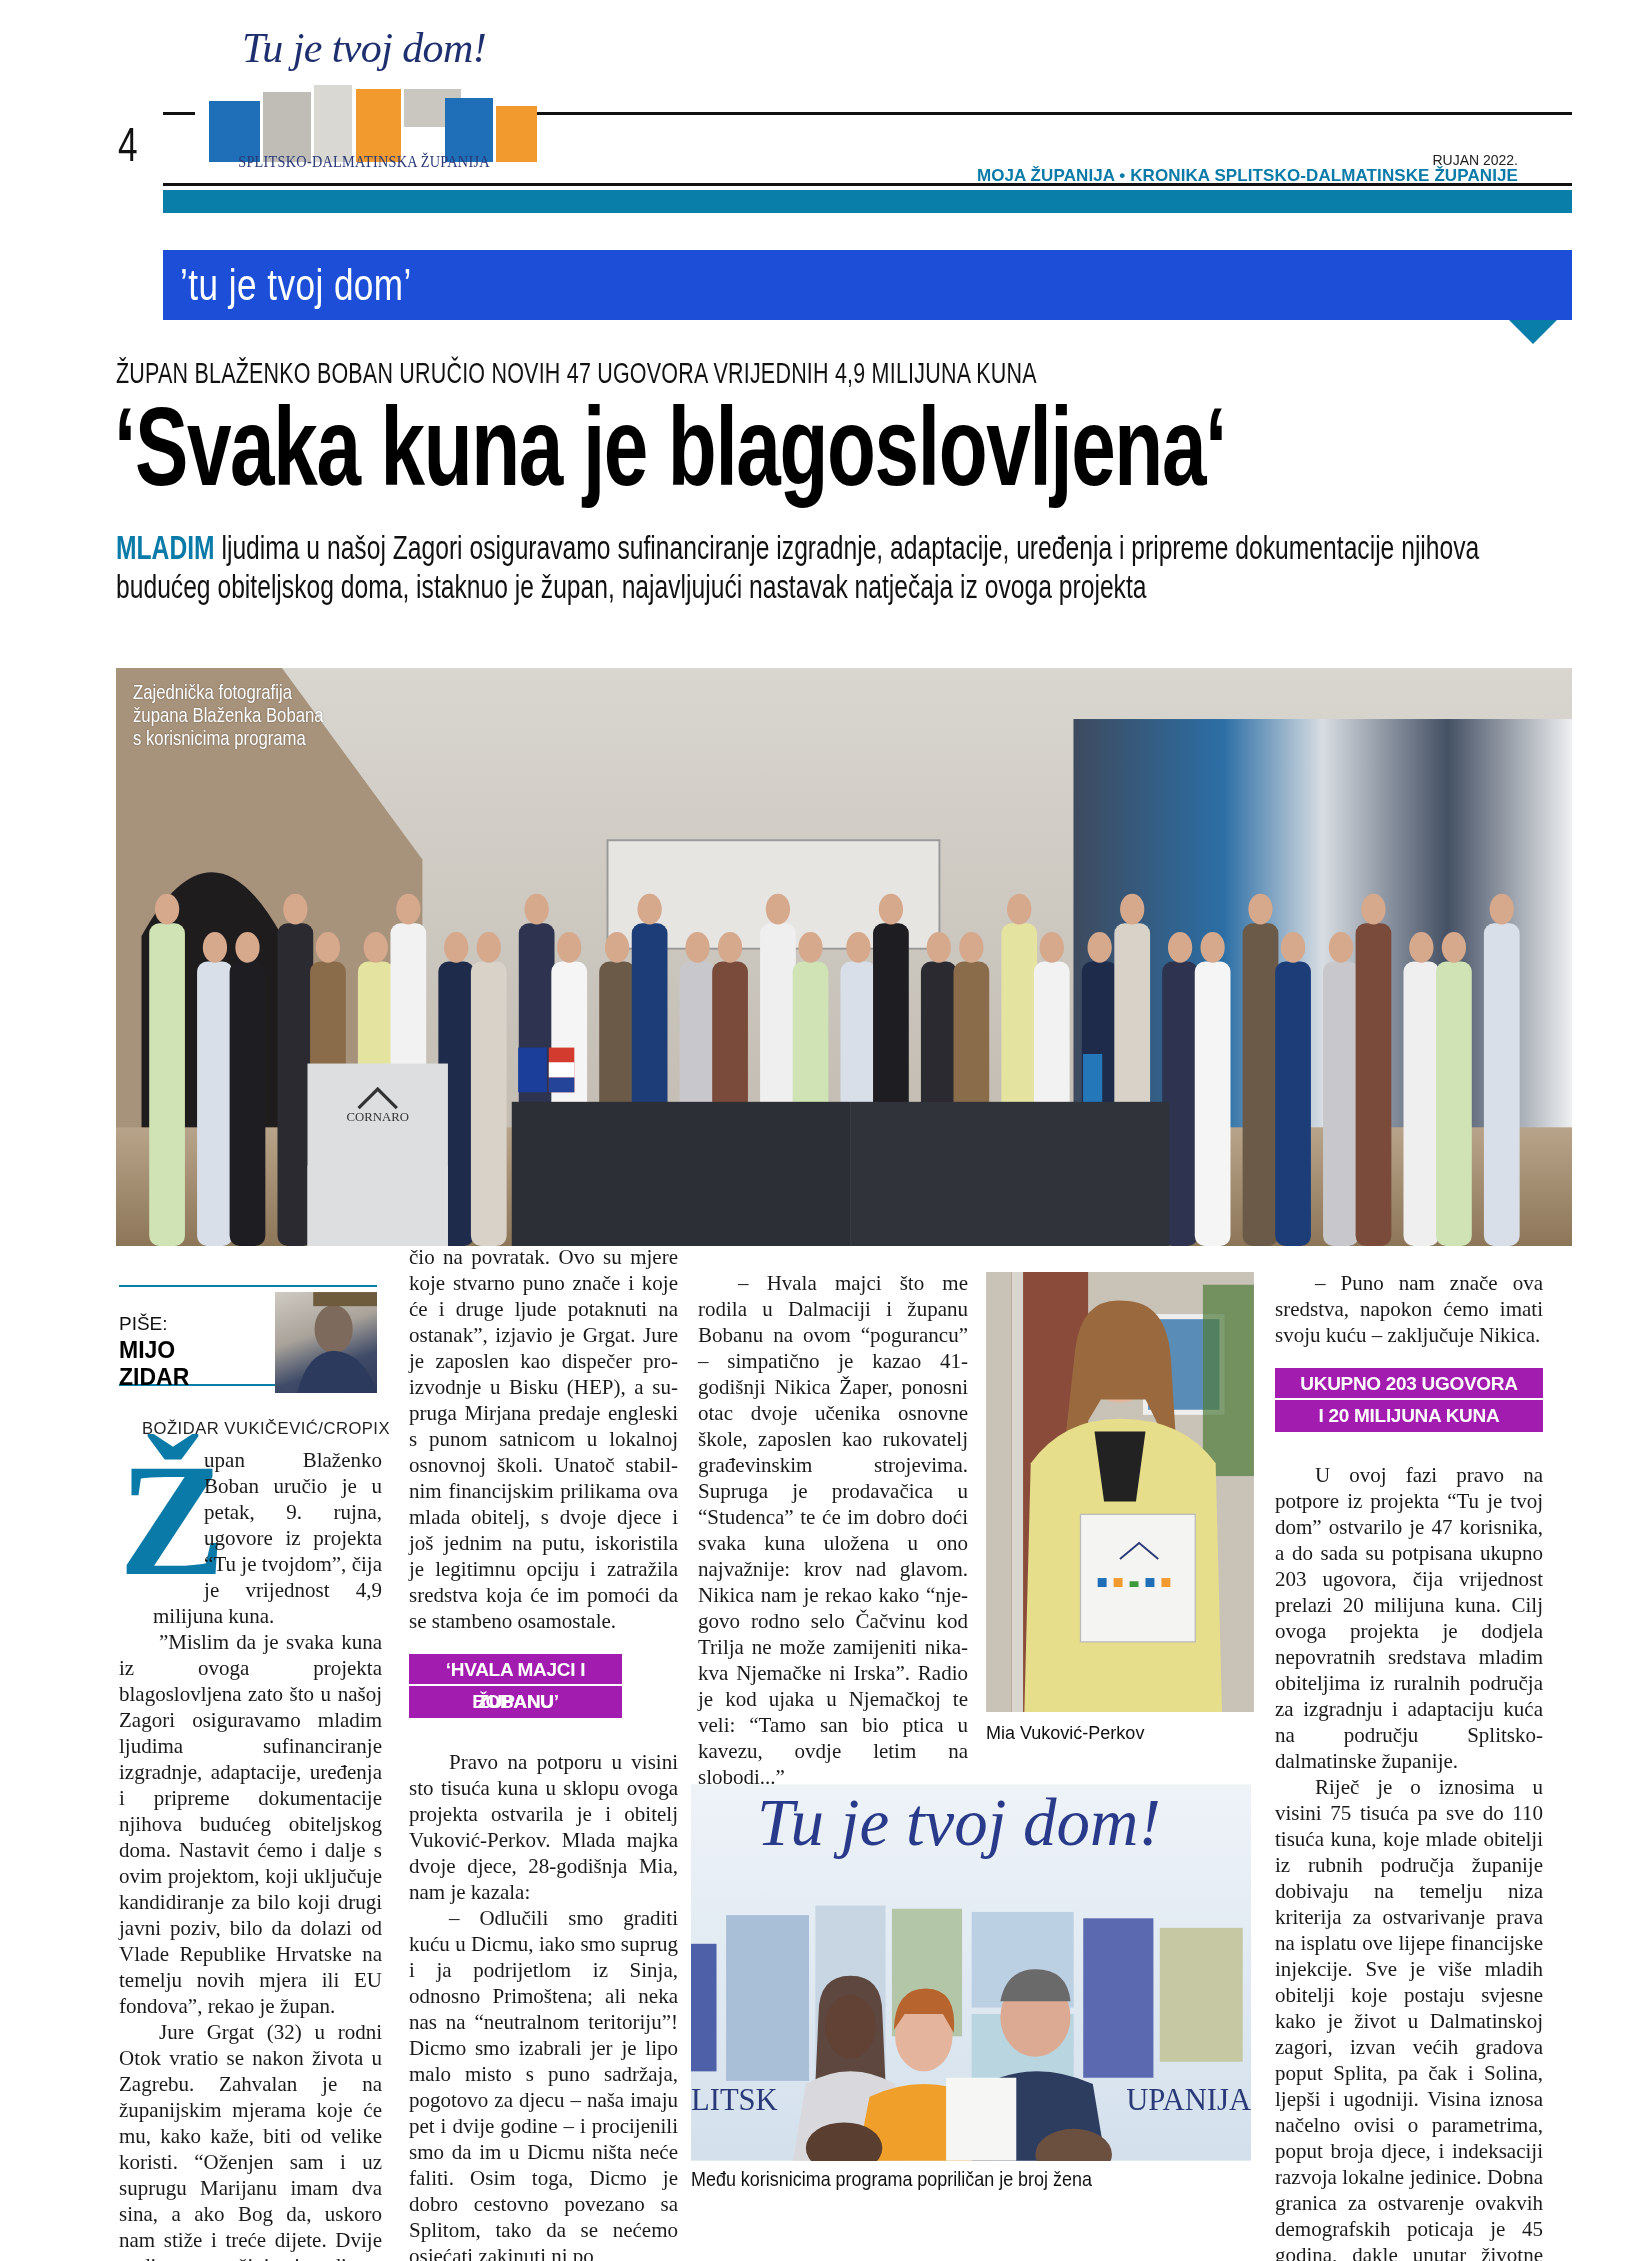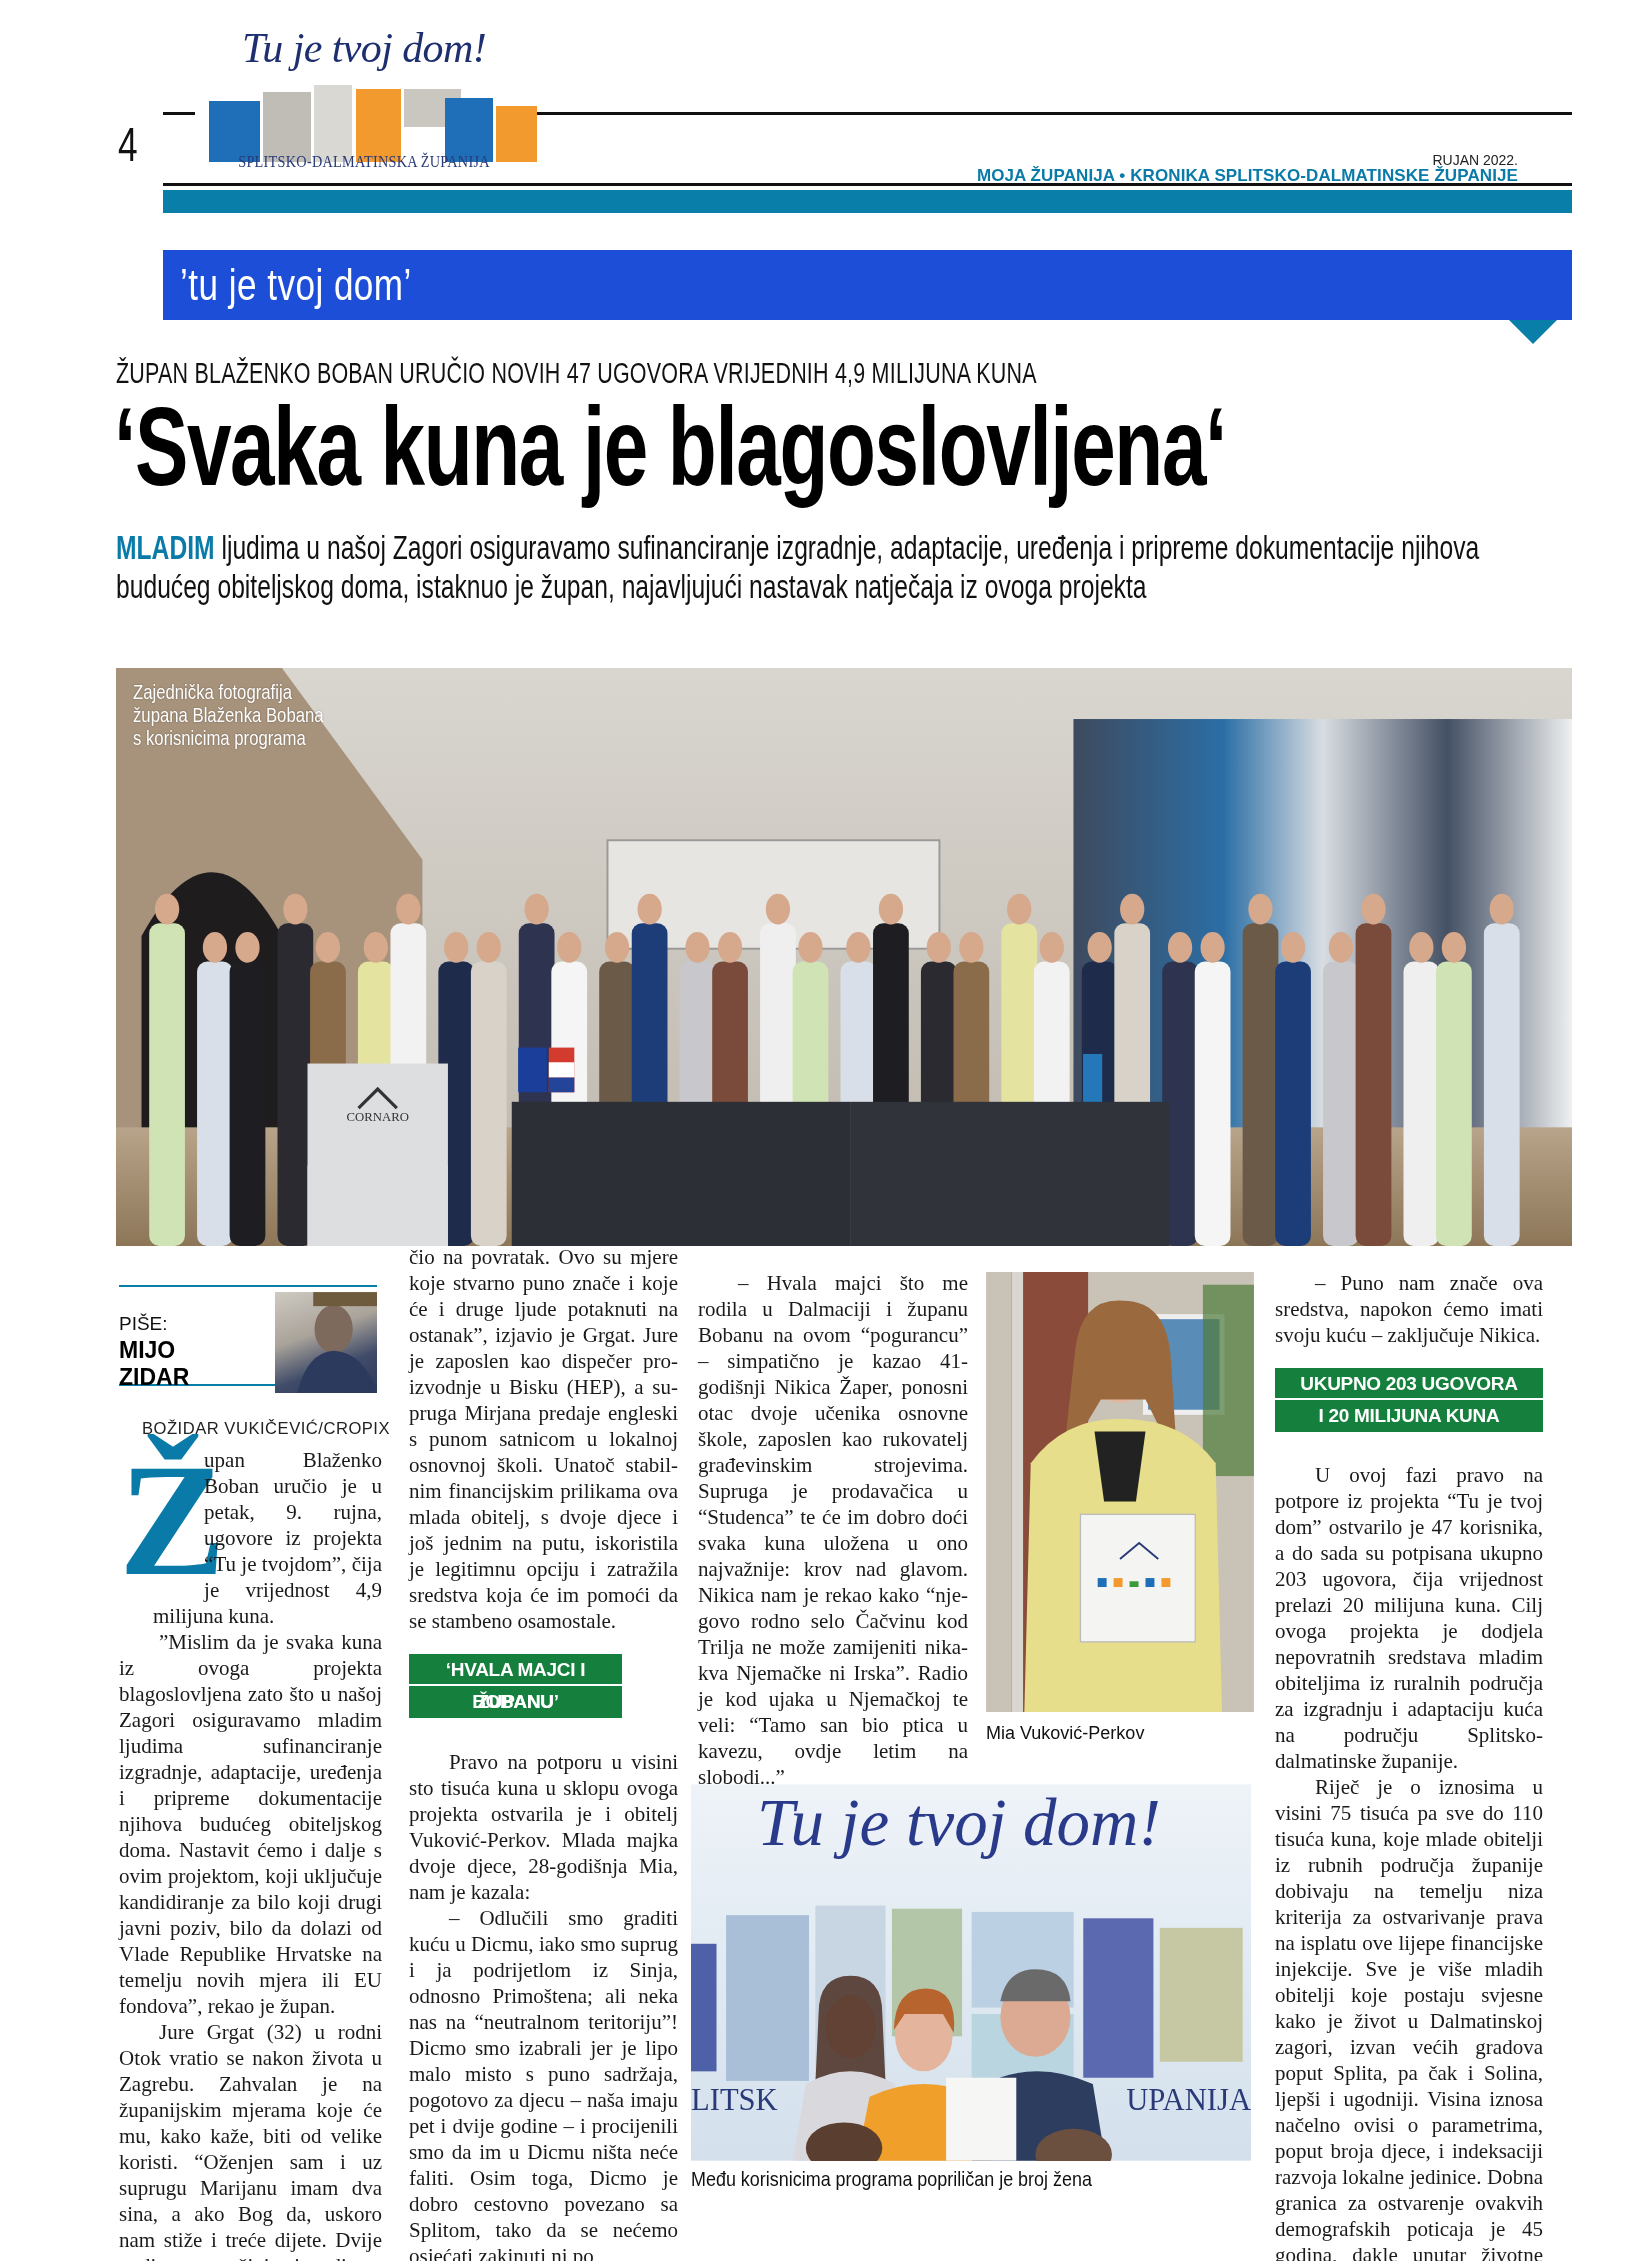--- a/index.html
+++ b/index.html
@@ -47,21 +47,21 @@
   .byline-name { position: absolute; left: 0; top: 50px; font-family: "Liberation Sans", sans-serif; font-weight: bold; font-size: 23px; line-height: 27px; color: #000; white-space: pre-line; }
   .byline-photo { position: absolute; right: 0; top: 5.1px; width: 102px; height: 101px; background: linear-gradient(160deg,#cfcac2 0%,#a9a39a 40%,#3f4b68 70%,#2f3a59 100%); overflow: hidden; }
   .photo-credit { position: absolute; left: 119px; top: 1419px; font-family: "Liberation Sans", sans-serif; font-size: 16.6px; color: #222; letter-spacing: 0.5px; margin-left: 23px; }
 
   .dropcap-wrap { position: absolute; left: 119px; top: 1447px; width: 263px; }
   .dropcap { float: left; width: 80px; height: 147px; margin-right: 5.1px; margin-top: 0; font-family: "Liberation Serif", serif; font-weight: bold; font-size: 160px; line-height: 147px; color: #0a7ba8; text-align: center; }
   .dropcap-wrap .col-text { font-family: "Liberation Serif", serif; font-size: 21px; line-height: 26px; text-align: justify; color: #1a1a1a; }
   .dropcap-wrap p { text-indent: 40px; }
   .dropcap-wrap p.first { text-indent: 0; margin-left: 34px; }
 
-  .subhead { position: absolute; background: #15803d; color: #fff; font-family: "Liberation Sans", sans-serif; font-weight: bold; font-size: 19px; text-align: center; letter-spacing: -0.3px; }
+  .subhead { position: absolute; background: #a21caf; color: #fff; font-family: "Liberation Sans", sans-serif; font-weight: bold; font-size: 19px; text-align: center; letter-spacing: -0.3px; }
   .subhead div { height: 32px; line-height: 32px; border-bottom: 2.6px solid #fff; }
   .subhead div:last-child { border-bottom: none; }
   .sub2 { left: 409px; top: 1654px; width: 213px; }
   .sub5 { left: 1275px; top: 1368px; width: 268px; }
 
   .portrait { left: 986px; top: 1272px; width: 268px; height: 310px; overflow: hidden; }
   .portrait-caption { left: 986px; top: 1723px; font-family: "Liberation Sans", sans-serif; font-size: 18px; color: #111; }
   .photo2 { left: 691px; top: 1784px; width: 560px; height: 377px; overflow: hidden; }
   .photo2-caption { left: 691px; top: 2168px; font-family: "Liberation Sans", sans-serif; font-size: 20.4px; color: #111; transform: scaleX(0.88); transform-origin: left top; }
 </style>

